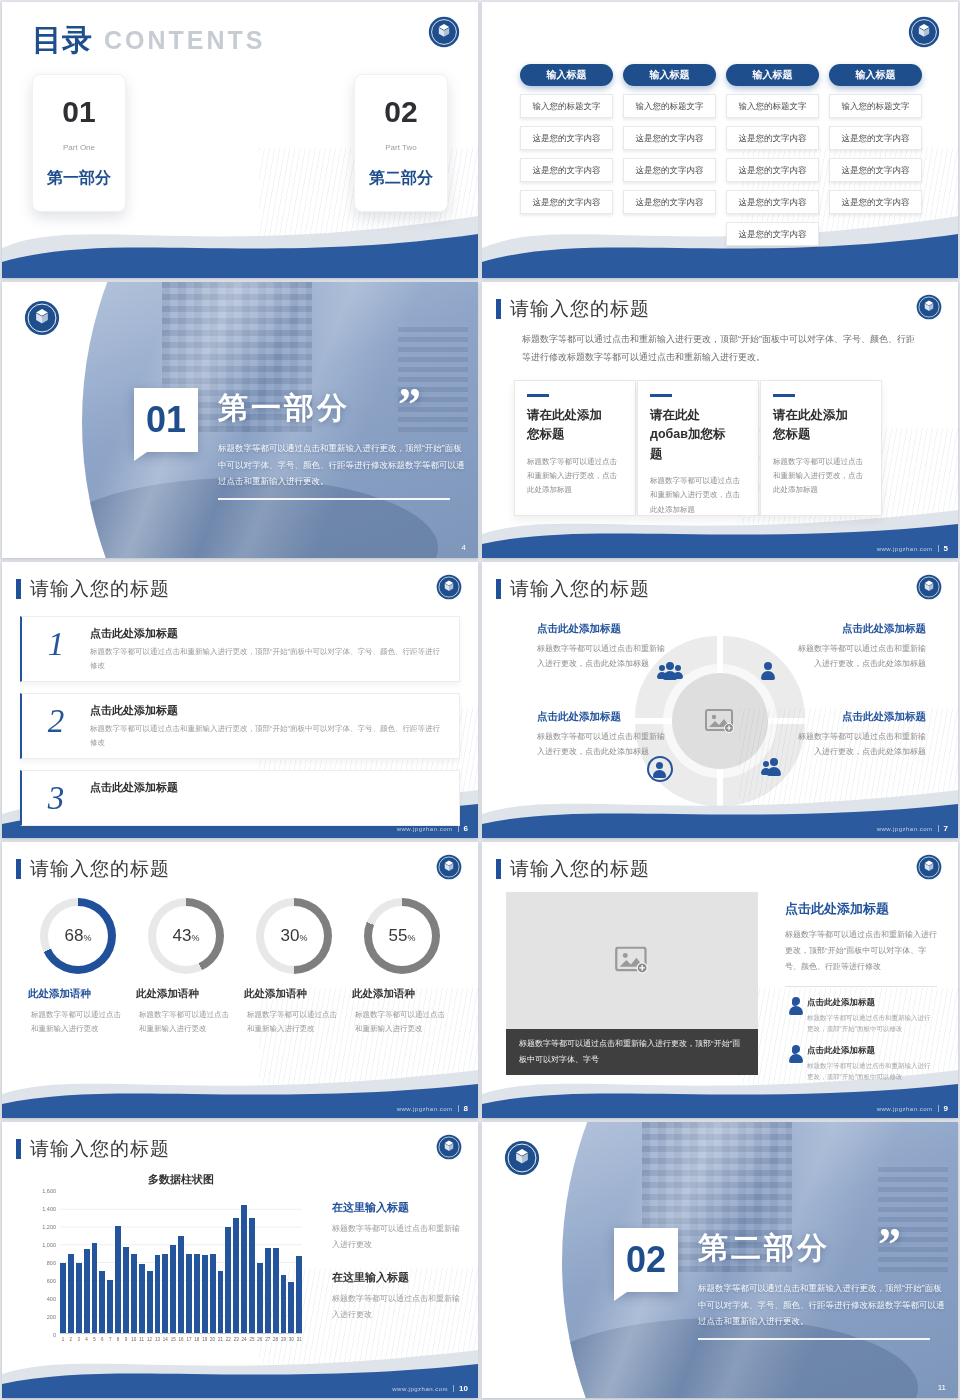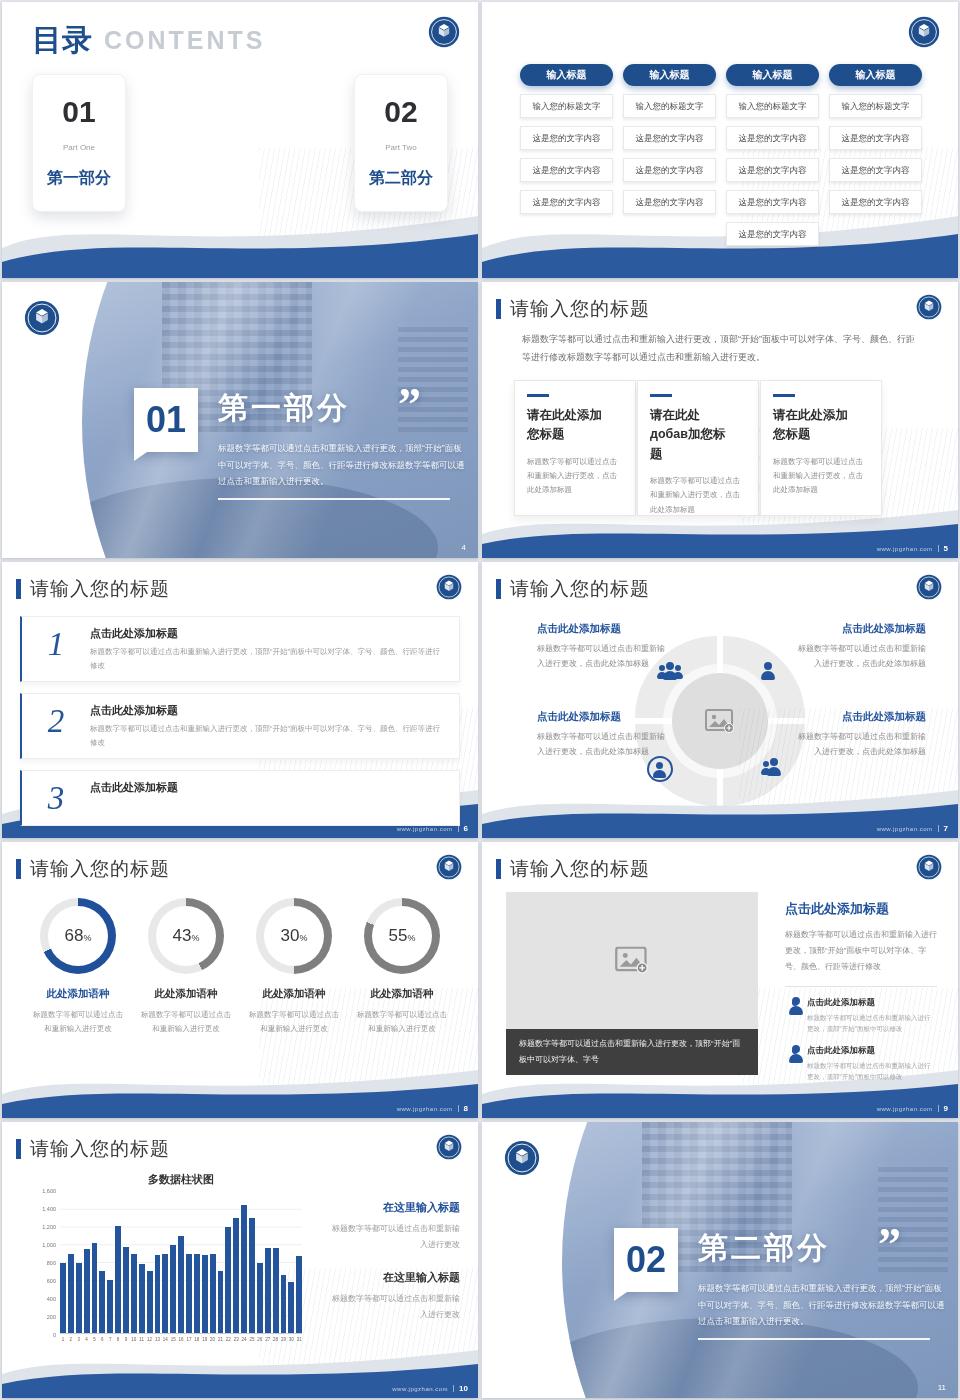--- a/index.html
+++ b/index.html
@@ -117,21 +117,21 @@
   .pico .torso2 { position:absolute; width:10px; height:7px; border-radius:5px 5px 2px 2px; background:var(--c); left:-2px; top:10px; }
   .pico .head3 { position:absolute; width:6px; height:6px; border-radius:50%; background:var(--c); right:0px; top:3px; }
   .pico .torso3 { position:absolute; width:10px; height:7px; border-radius:5px 5px 2px 2px; background:var(--c); right:-2px; top:10px; }
   .pico.ringed { width:26px; height:26px; border:2.5px solid var(--c); border-radius:50%; }
   .pico.ringed .head { left:7px; top:4px; width:7px; height:7px; }
   .pico.ringed .torso { left:4px; top:12px; width:13px; height:8px; }
   .icon-pos { position:absolute; }
 
   
   .donut-row { position:absolute; left:26px; top:56px; width:424px; display:flex; justify-content:space-between; }
-  .donut-cell { width:100px; text-align:center; }
+  .donut-cell { width:100px; text-align:left; }
   .donut { position:relative; width:76px; height:76px; border-radius:50%; margin:0 auto; background:#e8e8e8; }
   .donut .hole { position:absolute; inset:8px; border-radius:50%; background:#fff; }
   .donut .dnum { position:absolute; inset:0; display:flex; align-items:center; justify-content:center;
                  font-size:17px; color:#3a3a3a; }
   .donut .dpct { font-size:9px; margin-top:4px; }
   .donut-label { margin-top:13px; font-size:10.5px; font-weight:bold; color:#333; }
   .donut-label[data-accent="true"] { color:#21509A; }
   .donut-body { margin:7px auto 0; width:94px; font-size:7.5px; color:#999; line-height:1.85; }
 
   
@@ -151,21 +151,21 @@
   .bchart-title { position:absolute; left:58px; top:50px; width:242px; text-align:center;
                   font-size:11px; font-weight:bold; color:#333; }
   .bars { position:absolute; left:58px; top:70px; width:242px; height:142px; display:flex; align-items:flex-end;
           gap:2px; border-bottom:1px solid #c5c9d0; z-index:1;
           background-image:linear-gradient(to top,#efefef 1px,transparent 1px); background-size:100% 17.75px; }
   .bar { flex:1; background:#24549C; }
   .ylabels { position:absolute; left:18px; top:66px; width:36px; height:150px; display:flex; flex-direction:column;
              justify-content:space-between; text-align:right; font-size:5.5px; color:#777; }
   .xlabels { position:absolute; left:58px; top:215px; width:242px; display:flex; gap:2px; font-size:4.5px; color:#666; }
   .xlabels span { flex:1; text-align:center; }
-  .cblk { position:absolute; left:330px; width:128px;text-align:right; }
+  .cblk { position:absolute; left:330px; width:128px; }
   .cblk .ch { font-size:11px; font-weight:bold; color:#333; margin-bottom:6px; }
   .cblk .ch[data-accent="true"] { color:#21509A; }
   .cblk .cb { font-size:8px; color:#999; line-height:1.95; }
   .cblk1 { top:78px; } .cblk2 { top:148px; }
 </style>
 </head>
 <body>
 
 <div class="sheet">
 

